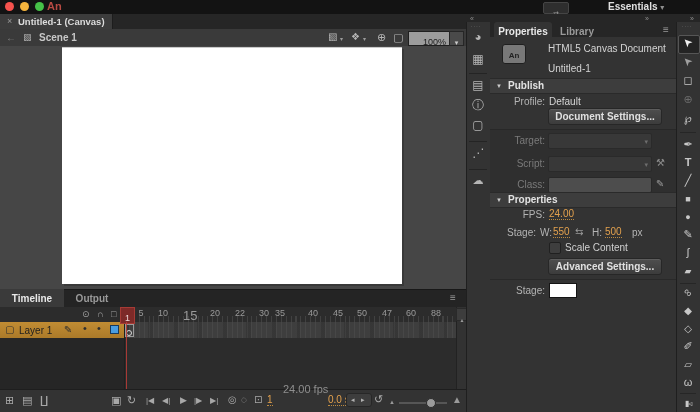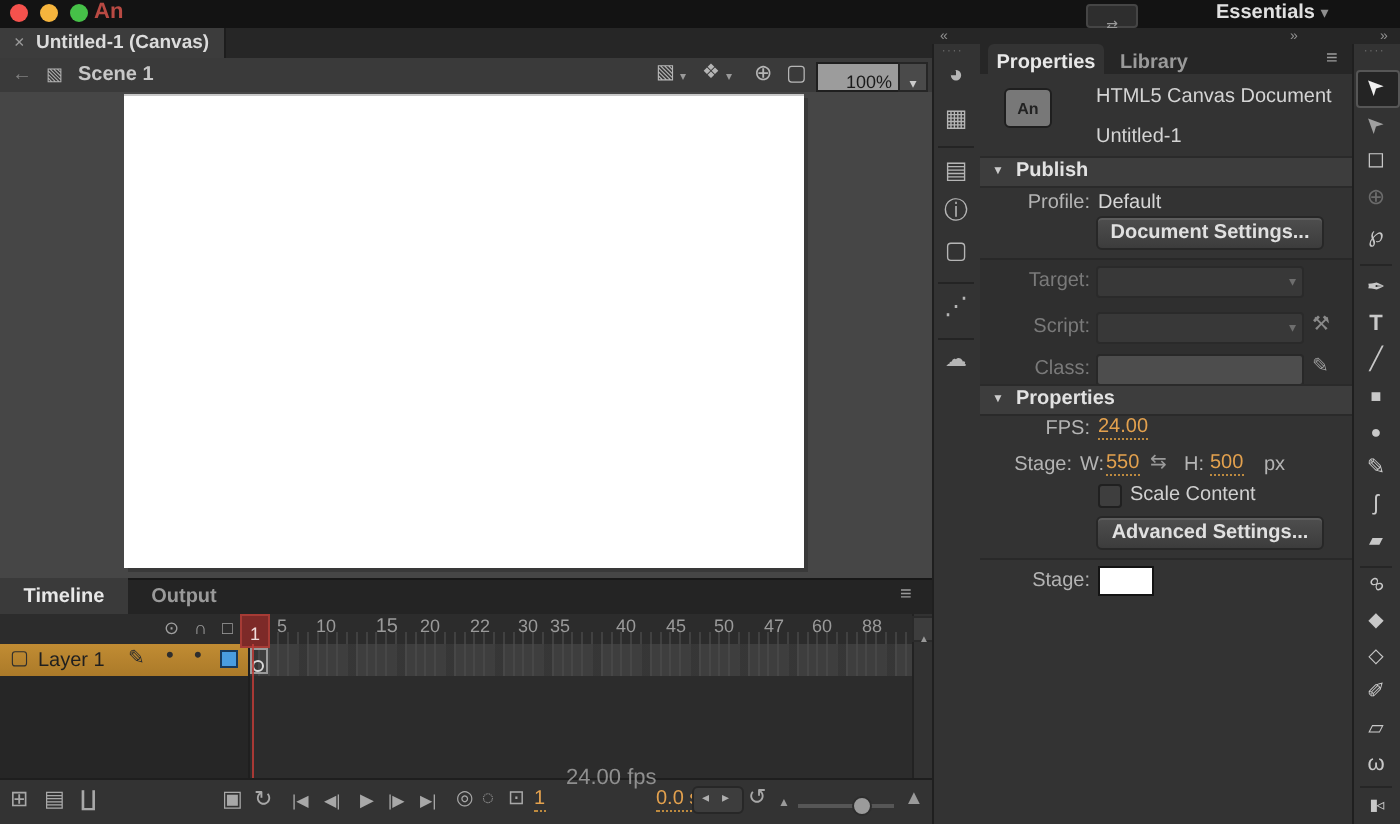--- a/index.html
+++ b/index.html
@@ -60,21 +60,21 @@
 <div class="s" style="left:64px;top:289px;width:56px;height:18px;text-align:center"><span class="tabtxt" style="color:#9a9a9a;line-height:18px">Output</span></div>
 <span class="s" style="left:450px;top:293px;font-size:10px;color:#9a9a9a">≡</span>
 
 <div class="s" style="left:0;top:307px;width:466px;height:15px;background:#2c2c2c;border-bottom:1px solid #1f1f1f"></div>
 <span class="s" style="left:82px;top:310px;font-size:9px;color:#a0a0a0">⊙</span>
 <span class="s" style="left:97px;top:310px;font-size:9px;color:#a0a0a0">∩</span>
 <span class="s" style="left:111px;top:310px;font-size:9px;color:#a0a0a0">□</span>
 <div class="s" style="left:124px;top:316px;width:331px;height:6px;background:repeating-linear-gradient(90deg,#414141 0 1px,transparent 1px 4.9px)"></div>
 <span class="s" style="left:133px;top:309px;width:16px;text-align:center;font-size:9px;color:#9a9a9a">5</span>
 <span class="s" style="left:158px;top:309px;width:16px;text-align:left;font-size:9px;color:#9a9a9a">10</span>
-<span class="s" style="left:183px;top:309px;width:16px;text-align:right;font-size:10px;color:#9a9a9a">15</span>
+<span class="s" style="left:183px;top:309px;width:16px;text-align:left;font-size:13px;color:#9a9a9a">15</span>
 <span class="s" style="left:207px;top:309px;width:16px;text-align:center;font-size:9px;color:#9a9a9a">20</span>
 <span class="s" style="left:232px;top:309px;width:16px;text-align:center;font-size:9px;color:#9a9a9a">22</span>
 <span class="s" style="left:256px;top:309px;width:16px;text-align:center;font-size:9px;color:#9a9a9a">30</span>
 <span class="s" style="left:269px;top:309px;width:16px;text-align:right;font-size:9px;color:#9a9a9a">35</span>
 <span class="s" style="left:305px;top:309px;width:16px;text-align:center;font-size:9px;color:#9a9a9a">40</span>
 <span class="s" style="left:330px;top:309px;width:16px;text-align:center;font-size:9px;color:#9a9a9a">45</span>
 <span class="s" style="left:354px;top:309px;width:16px;text-align:center;font-size:9px;color:#9a9a9a">50</span>
 <span class="s" style="left:379px;top:309px;width:16px;text-align:center;font-size:9px;color:#9a9a9a">47</span>
 <span class="s" style="left:403px;top:309px;width:16px;text-align:center;font-size:9px;color:#9a9a9a">60</span>
 <span class="s" style="left:428px;top:309px;width:16px;text-align:center;font-size:9px;color:#9a9a9a">88</span>

